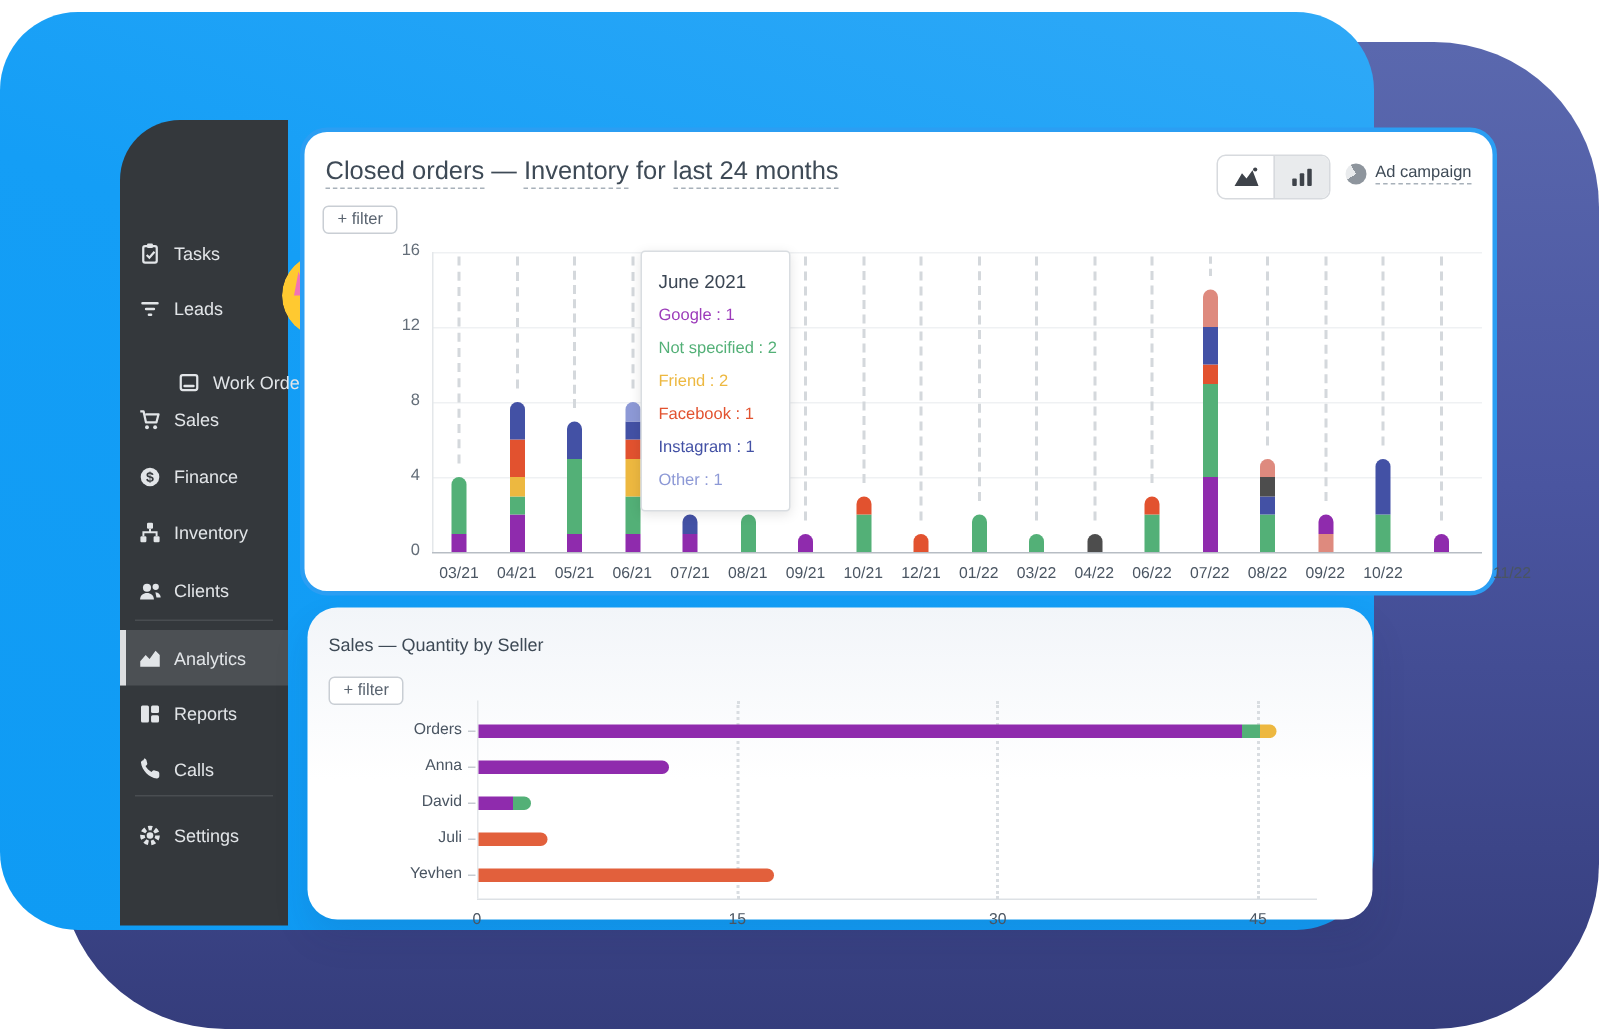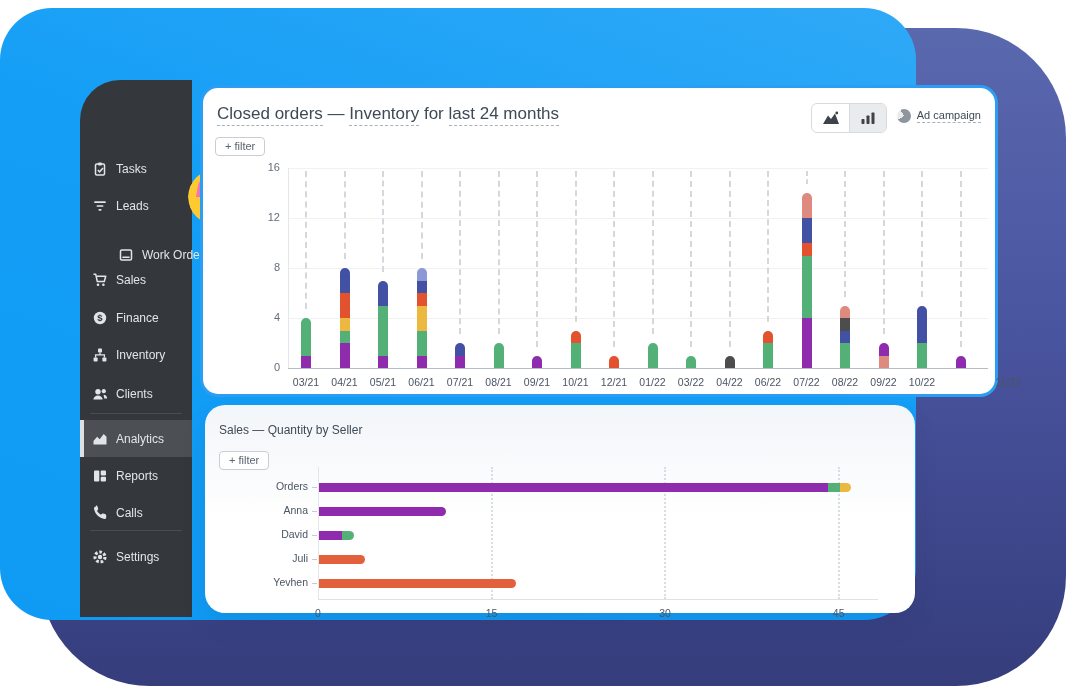--- a/index.html
+++ b/index.html
@@ -355,20 +355,31 @@
           <div class="mseg top" style="height: 37.5px; bottom: 25px; background: rgb(67, 81, 165);"></div>
         </div>
         <div class="mlabel" style="left: 634px;">10/22</div>
         <div class="guide" style="left: 671.5px; top: 3px; height: 175.5px;"></div>
         <div class="mbar" style="left: 667.5px; height: 12.5px;">
           <div class="mseg top" style="height: 12.5px; bottom: 0px; background: rgb(143, 43, 173);"></div>
         </div>
         <div class="mlabel" style="left: 680px; margin-left: 20px;">11/22</div>
       </div>
 
+    <div class="tooltip">
+      <div class="tt-title">June 2021</div>
+      <div id="tt-rows">
+          <div class="tt-row" style="color: rgb(156, 59, 186);">Google : 1</div>
+          <div class="tt-row" style="color: rgb(83, 176, 119);">Not specified : 2</div>
+          <div class="tt-row" style="color: rgb(237, 184, 64);">Friend : 2</div>
+          <div class="tt-row" style="color: rgb(226, 82, 47);">Facebook : 1</div>
+          <div class="tt-row" style="color: rgb(67, 81, 165);">Instagram : 1</div>
+          <div class="tt-row" style="color: rgb(141, 153, 214);">Other : 1</div>
+        </div>
+    </div>
   </section>
 
   <section class="card2">
     <h2 class="chart-title" style="left:14px; top:18px; font-size:12px; font-weight:400;">Sales — Quantity by Seller</h2>
     <button class="filter-btn" style="left:14px; top:46px;">+ filter</button>
     <div class="plot2" id="plot2">
         <div class="p2-yaxis"></div>
         <div class="p2-axis"></div>
         <div class="p2-xtick" style="left: 0px;">0</div>
         <div class="p2-grid" style="left: 172.55px;"></div>

